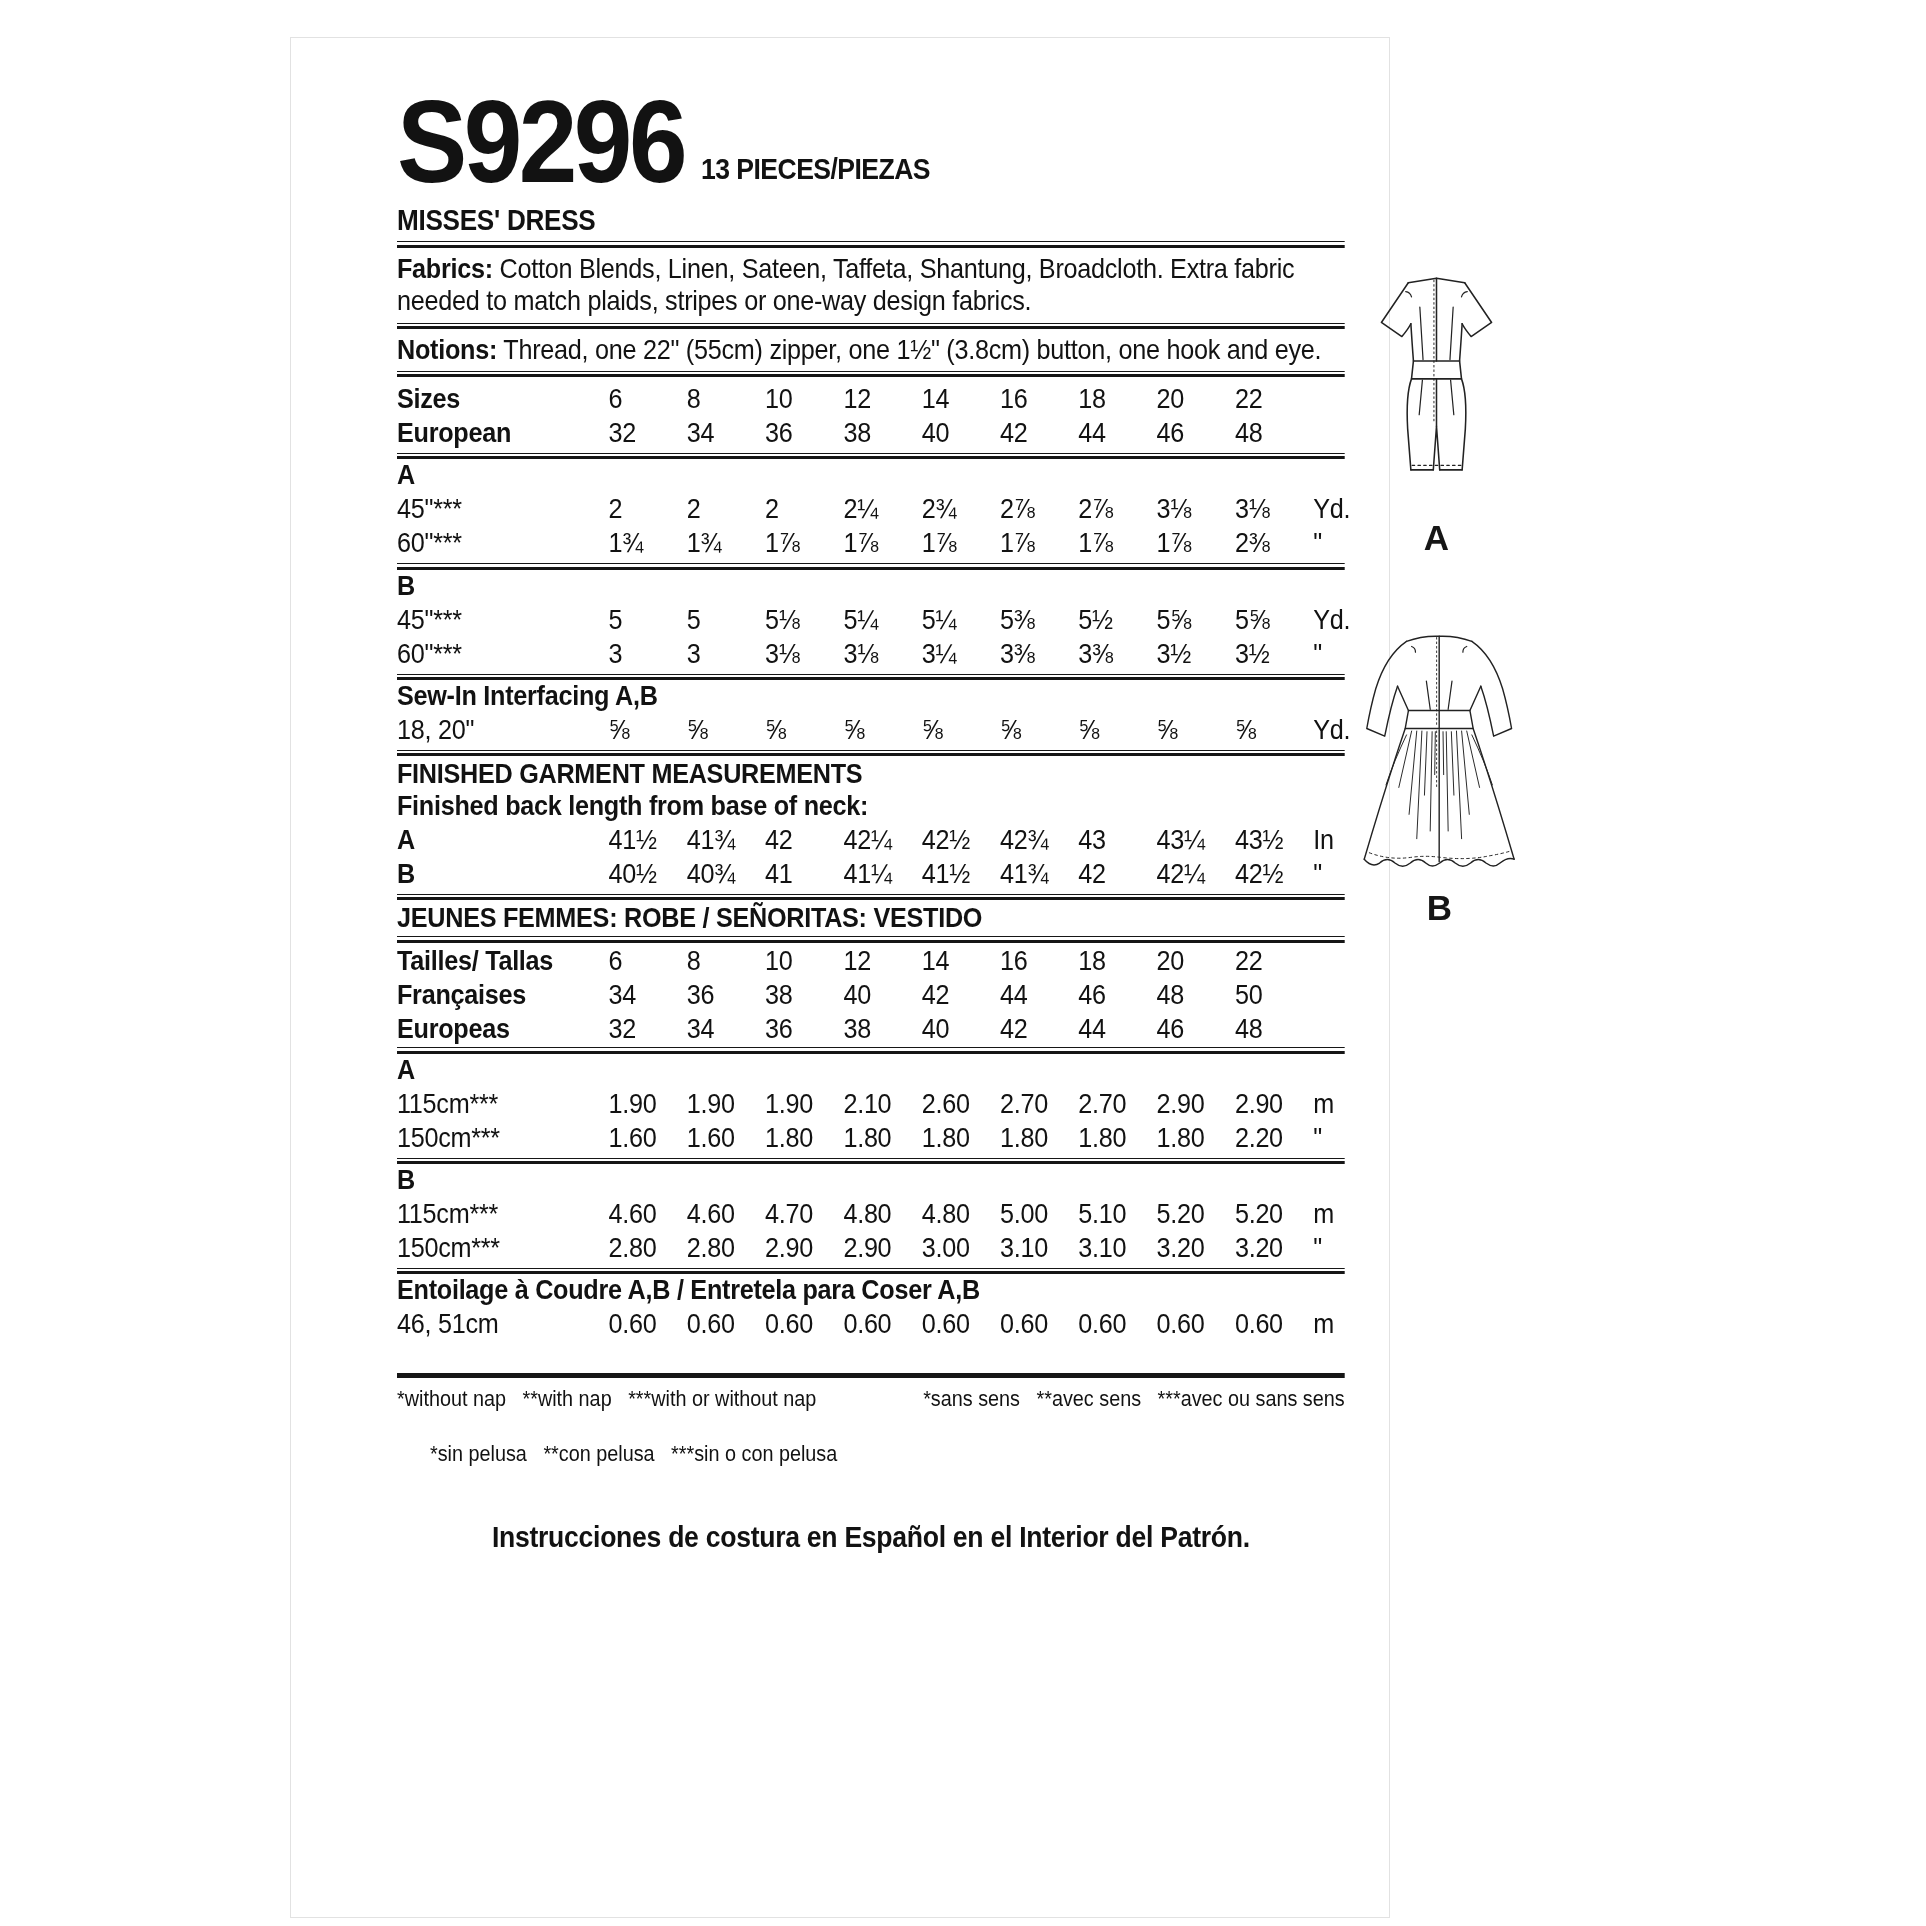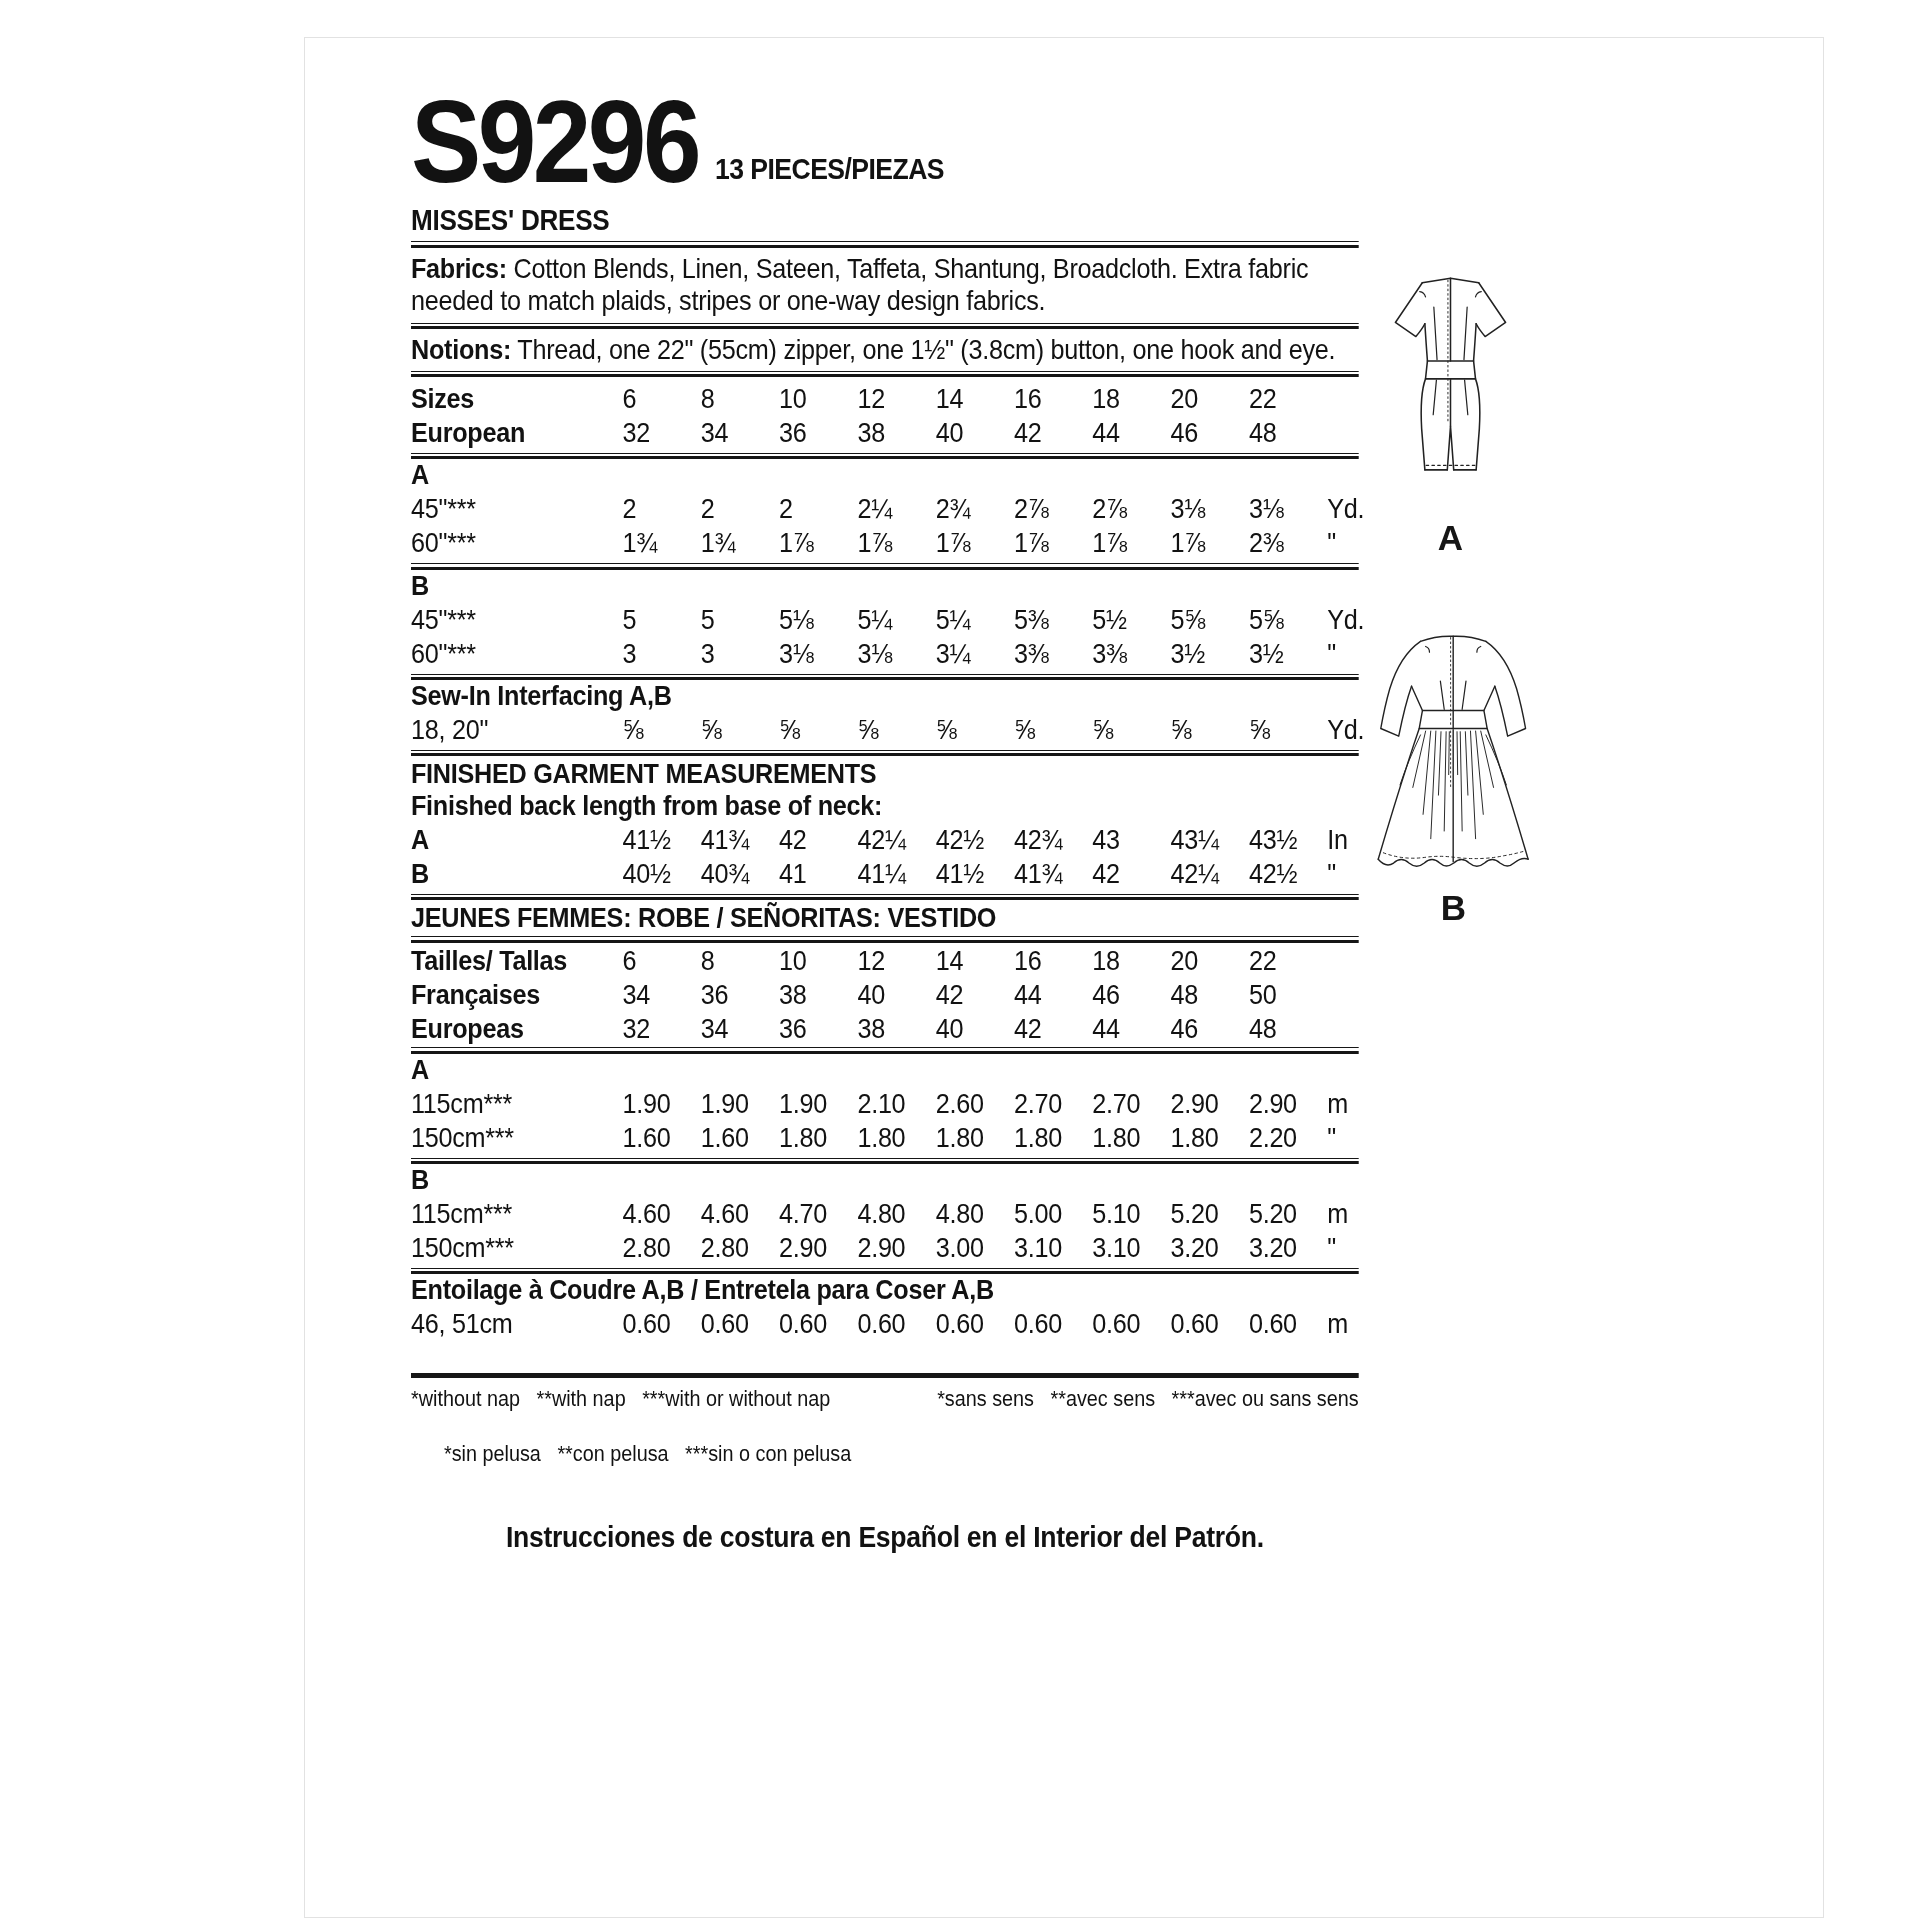--- a/index.html
+++ b/index.html
@@ -2,21 +2,21 @@
 <html style="font-size:10.3px"><head>
 <meta charset="utf-8">
 <style>
   html,body{margin:0;padding:0;}
   body{
     width:1926px;height:1926px;background:#ffffff;position:relative;
     font-family:"Liberation Sans","DejaVu Sans",sans-serif;color:#121212;
     -webkit-font-smoothing:antialiased;
   }
   .page{
-    position:absolute;left:304px;top:37px;width:1520px;height:1881px;
+    position:absolute;left:290px;top:37px;width:1100px;height:1881px;
     background:#ffffff;border:1.9px solid #e2e2e2;box-sizing:border-box;
   }
   .content{
     position:absolute;left:106px;top:0;width:1053px;
     transform:scaleX(0.9);transform-origin:top left;
     letter-spacing:-0.3px;
   }
   .title-row{margin-top:55px;height:98px;display:flex;align-items:flex-end;gap:19px;}
   .pattern-num{font-size:117px;font-weight:800;line-height:0.84;letter-spacing:-3.9px;}
   .pieces{font-size:29.5px;font-weight:700;padding-bottom:5.1px;letter-spacing:-0.6px;}

